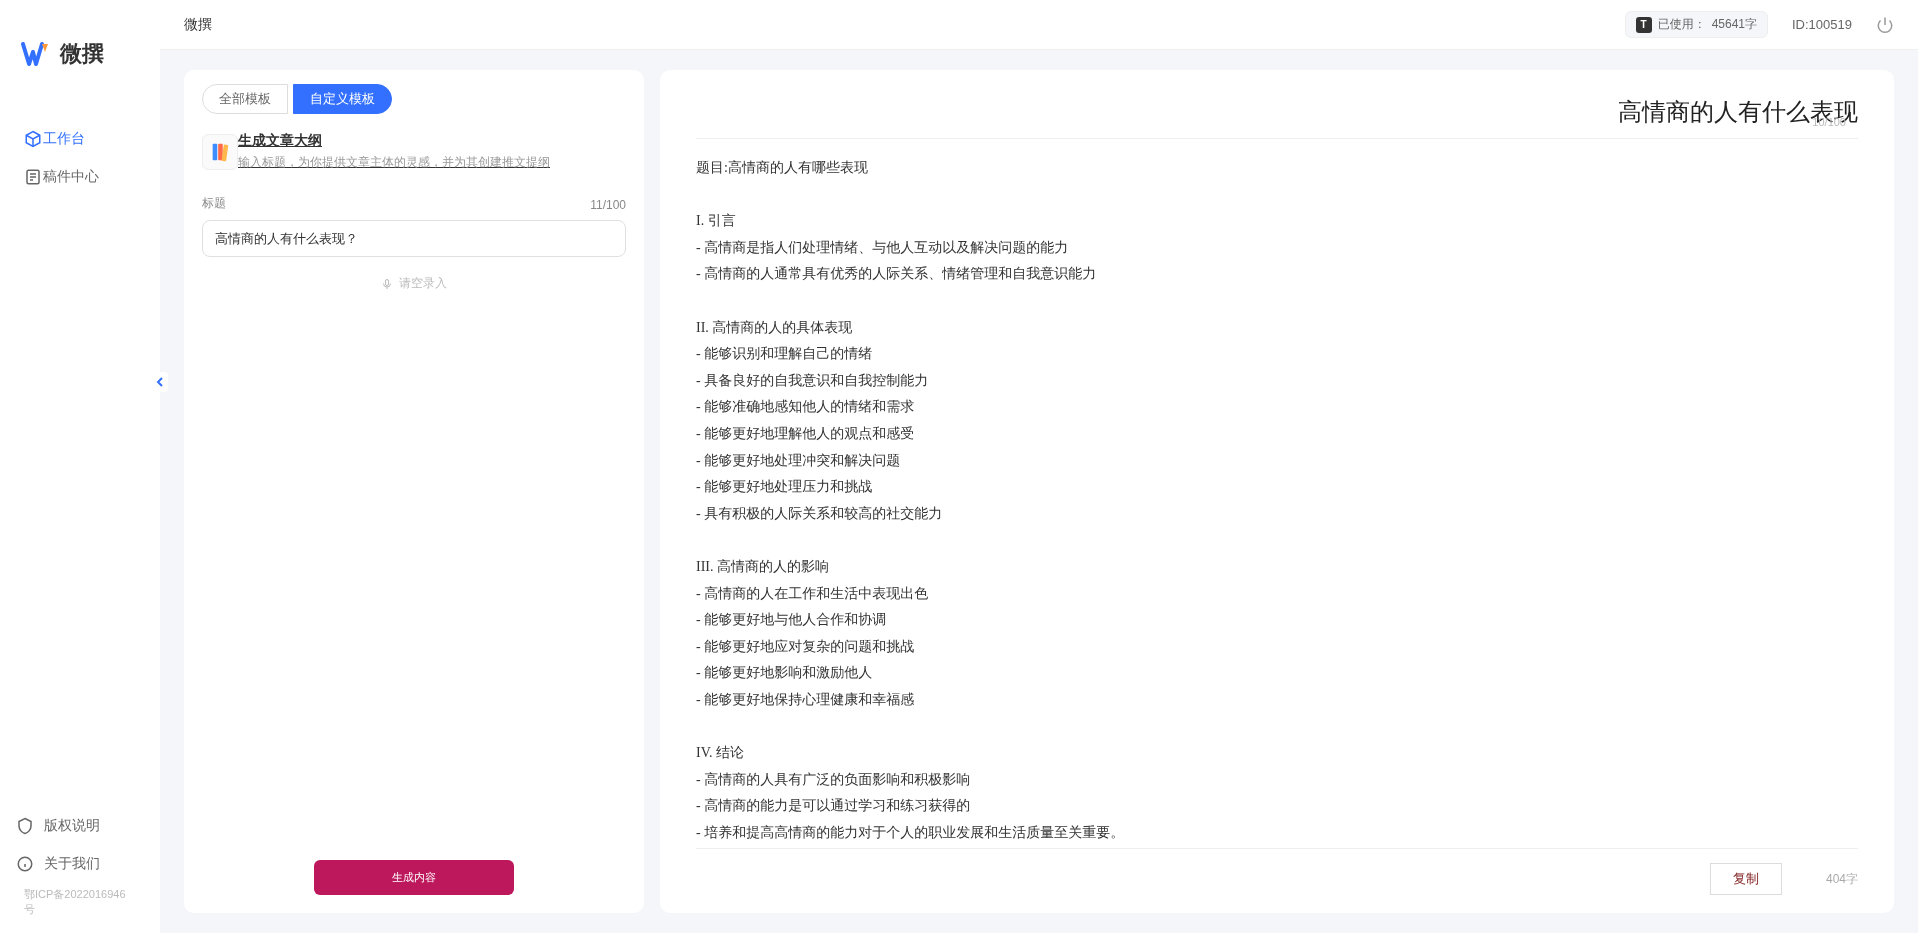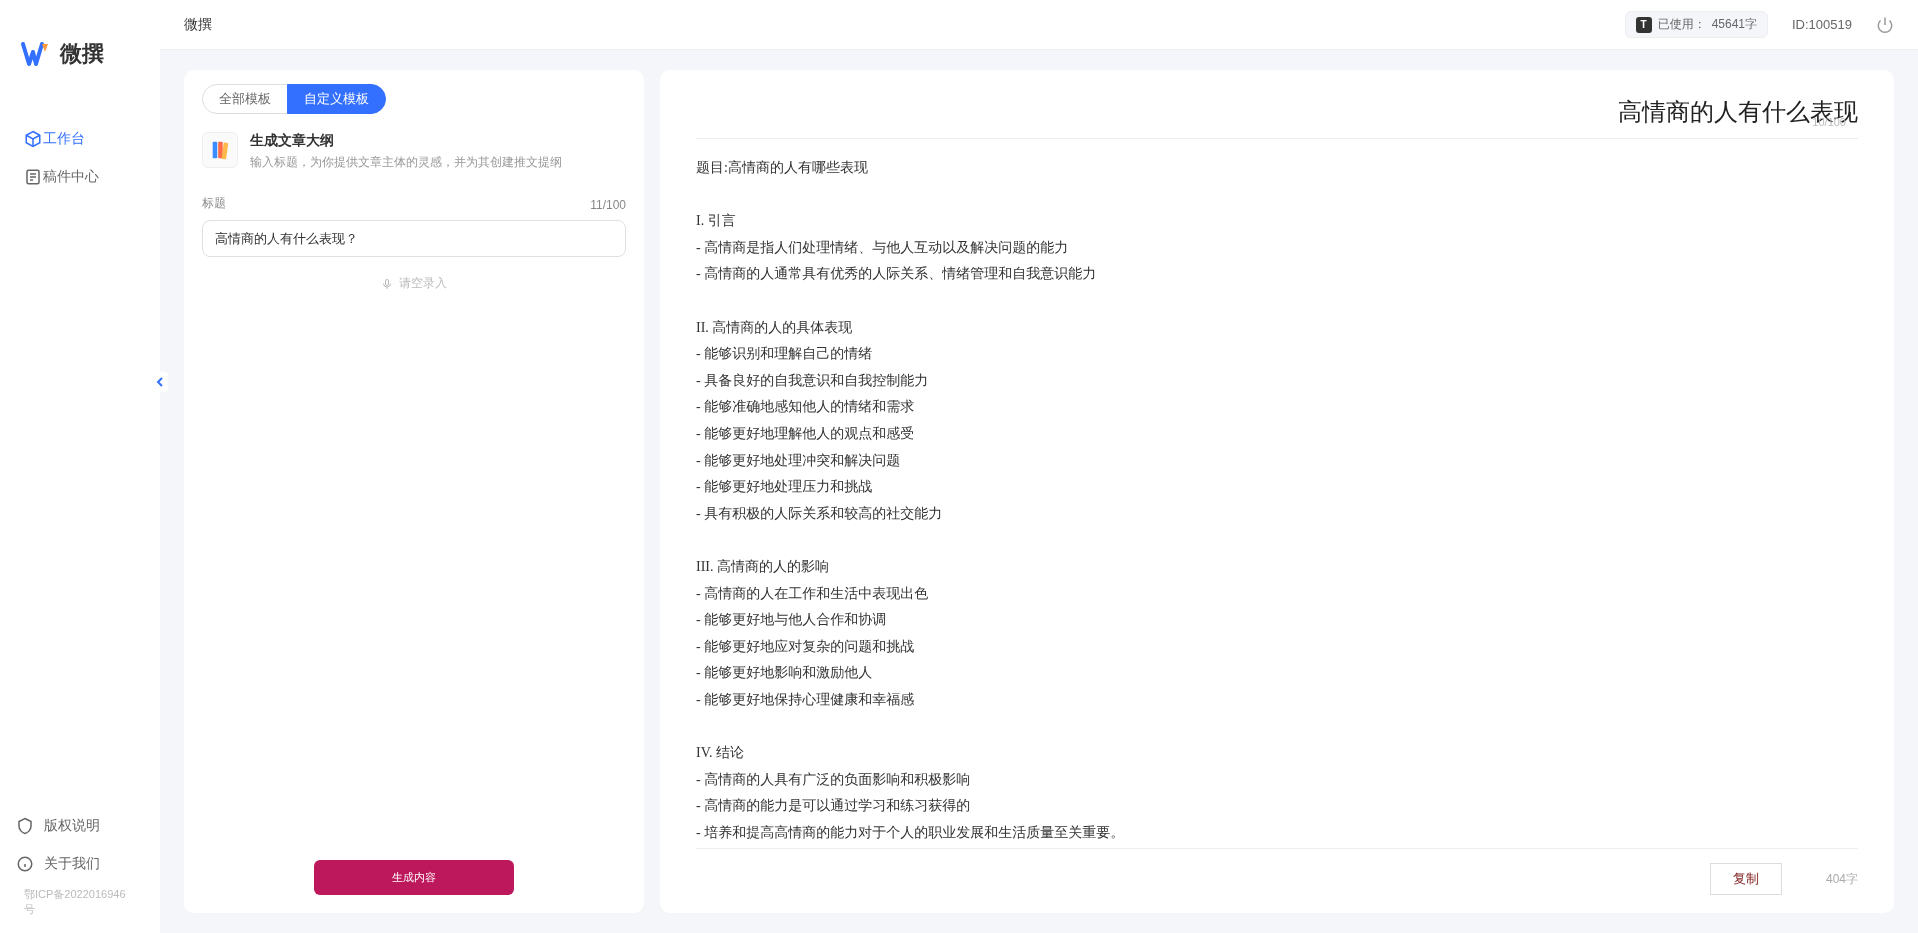--- a/index.html
+++ b/index.html
@@ -30,28 +30,28 @@
     .breadcrumb { font-size: 14px; color: #333; }
     .topbar-right { margin-left: auto; display: flex; align-items: center; gap: 24px; font-size: 13px; color: #666; }
     .usage-badge { display: flex; align-items: center; gap: 6px; background: #f5f6fa; border: 1px solid #eee; border-radius: 6px; padding: 4px 10px; font-size: 12px; }
     .usage-badge .t-icon { background: #333; color: #fff; width: 16px; height: 16px; border-radius: 3px; display: flex; align-items: center; justify-content: center; font-size: 10px; font-weight: bold; }
     .power-icon { width: 18px; height: 18px; cursor: pointer; color: #999; }
     
     .panels { flex: 1; display: flex; gap: 16px; padding: 20px 24px; overflow: hidden; }
     
     
     .panel-left { width: 460px; background: #fff; border-radius: 10px; display: flex; flex-direction: column; overflow: hidden; }
-    .tabs { display: flex; gap: 0; padding: 14px 18px 0; text-align: center; }
+    .tabs { display: flex; gap: 6px; padding: 14px 18px 0; text-align: center; }
     .tab { padding: 5px 16px; border-radius: 20px; font-size: 13px; cursor: pointer; border: 1px solid #ddd; color: #666; background: #fff; }
     .tab.active { background: #3370ff; color: #fff; border-color: #3370ff; }
     .tab + .tab { margin-left: -1px; }
     .tabs .tab:first-child { border-radius: 20px 0 0 20px; }
     .tabs .tab:last-child { border-radius: 0 20px 20px 0; }
     
-    .template-card { display: flex; align-items: flex-start; gap: 12px; padding: 18px; }
+    .template-card { display: flex; align-items: center; padding: 18px; text-decoration: underline; }
     .template-icon { width: 36px; height: 36px; border-radius: 6px; background: #fafafa; display: flex; align-items: center; justify-content: center; font-size: 18px; border: 1px solid #eee; }
     .template-title { font-size: 14px; font-weight: 600; color: #333; margin-bottom: 4px; }
     .template-desc { font-size: 12px; color: #999; }
     
     .form-section { padding: 6px 18px; flex: 1; }
     .form-label-row { display: flex; justify-content: space-between; align-items: flex-end; font-size: 12px; color: #888; margin-bottom: 8px; }
     .input-box { width: 100%; border: 1px solid #e0e0e0; border-radius: 8px; padding: 10px 12px; font-size: 13px; color: #333; outline: none; }
     .voice-hint { display: flex; align-items: center; justify-content: center; gap: 6px; color: #bbb; font-size: 12px; margin-top: 18px; }
     
     .panel-left-footer { padding: 18px; display: flex; justify-content: center; }

